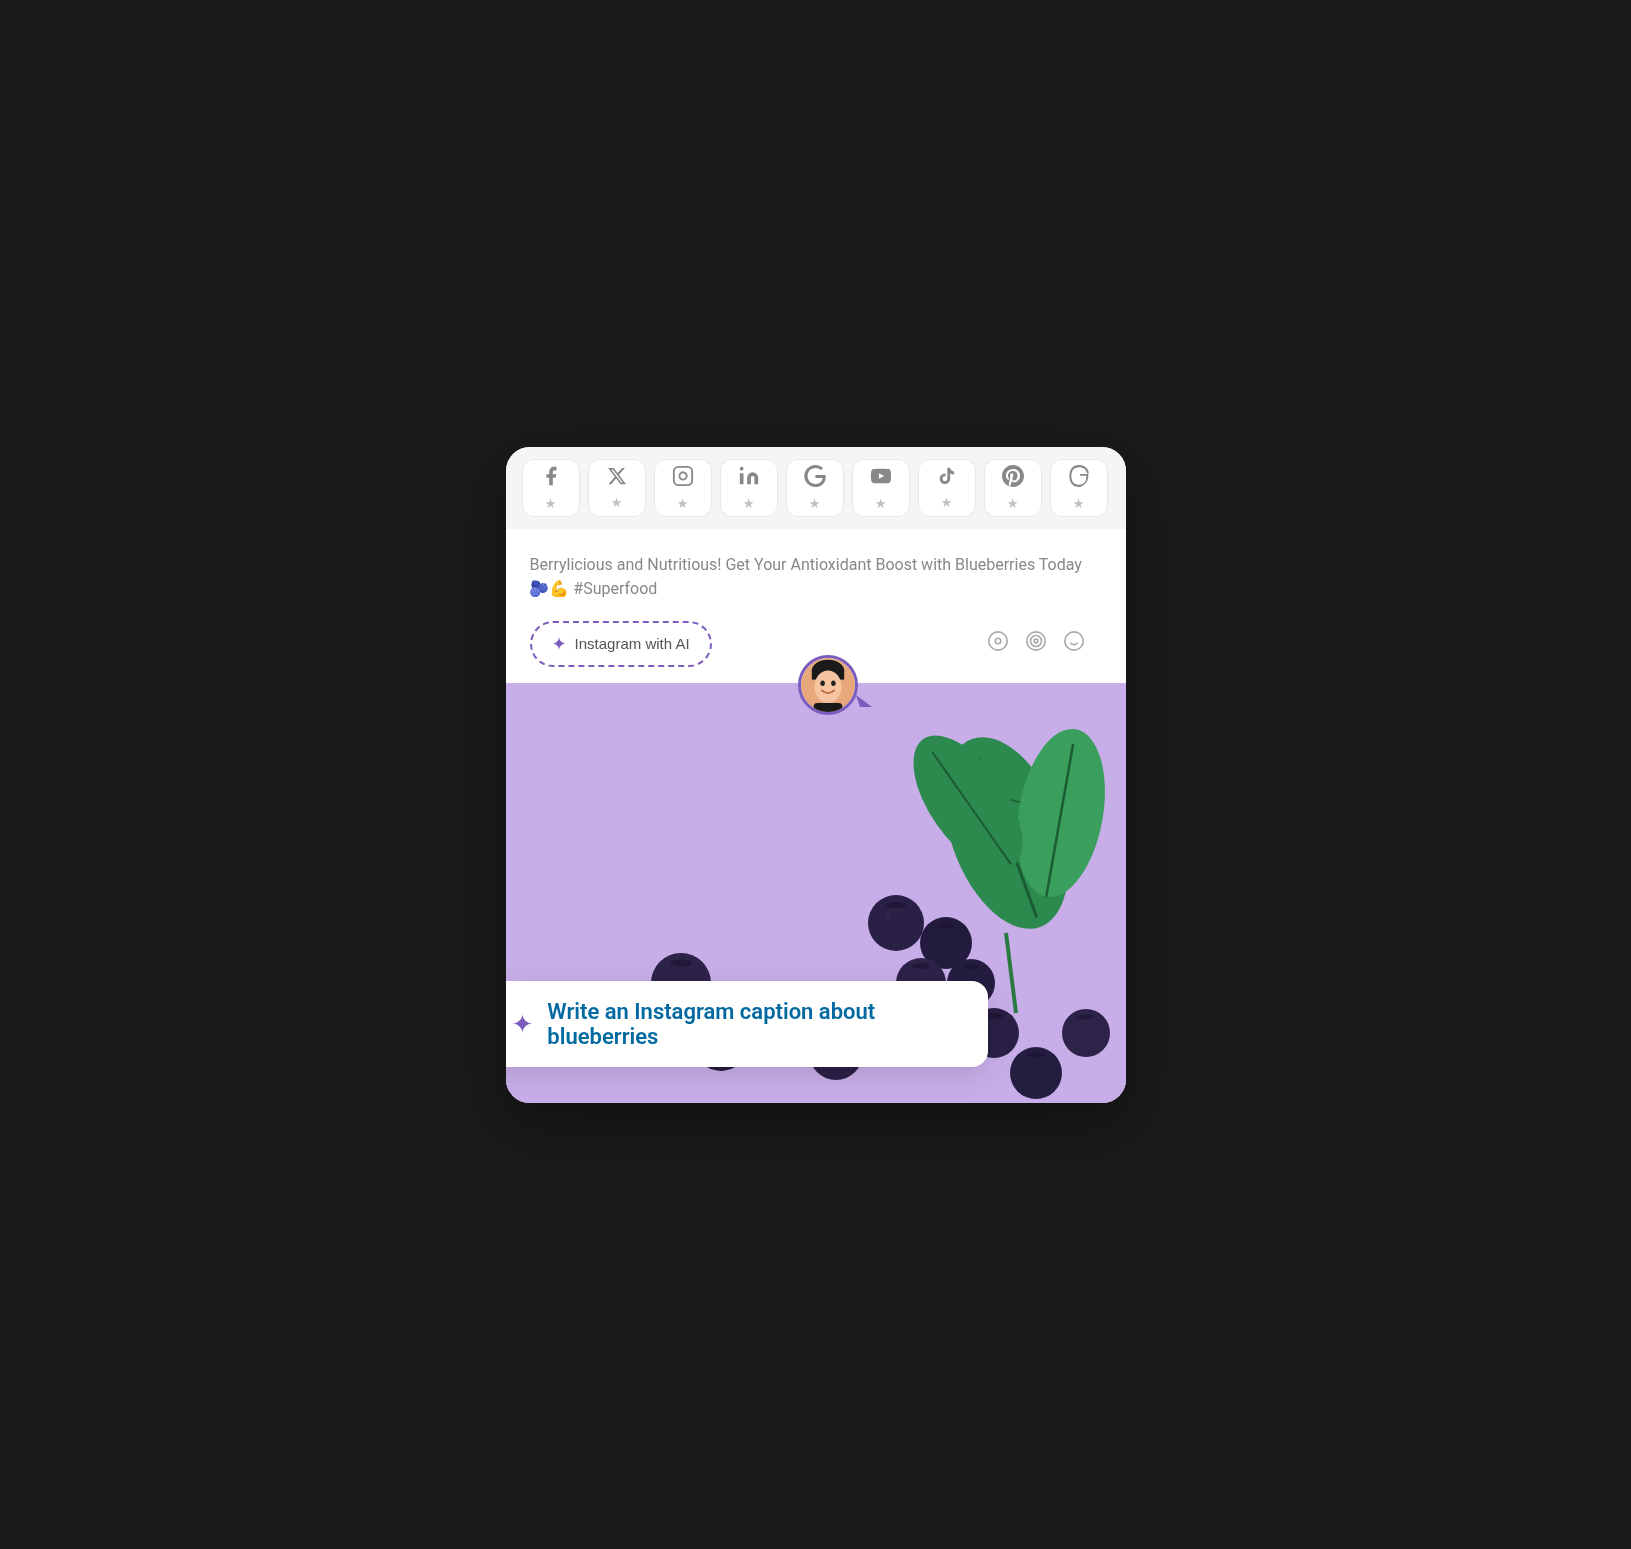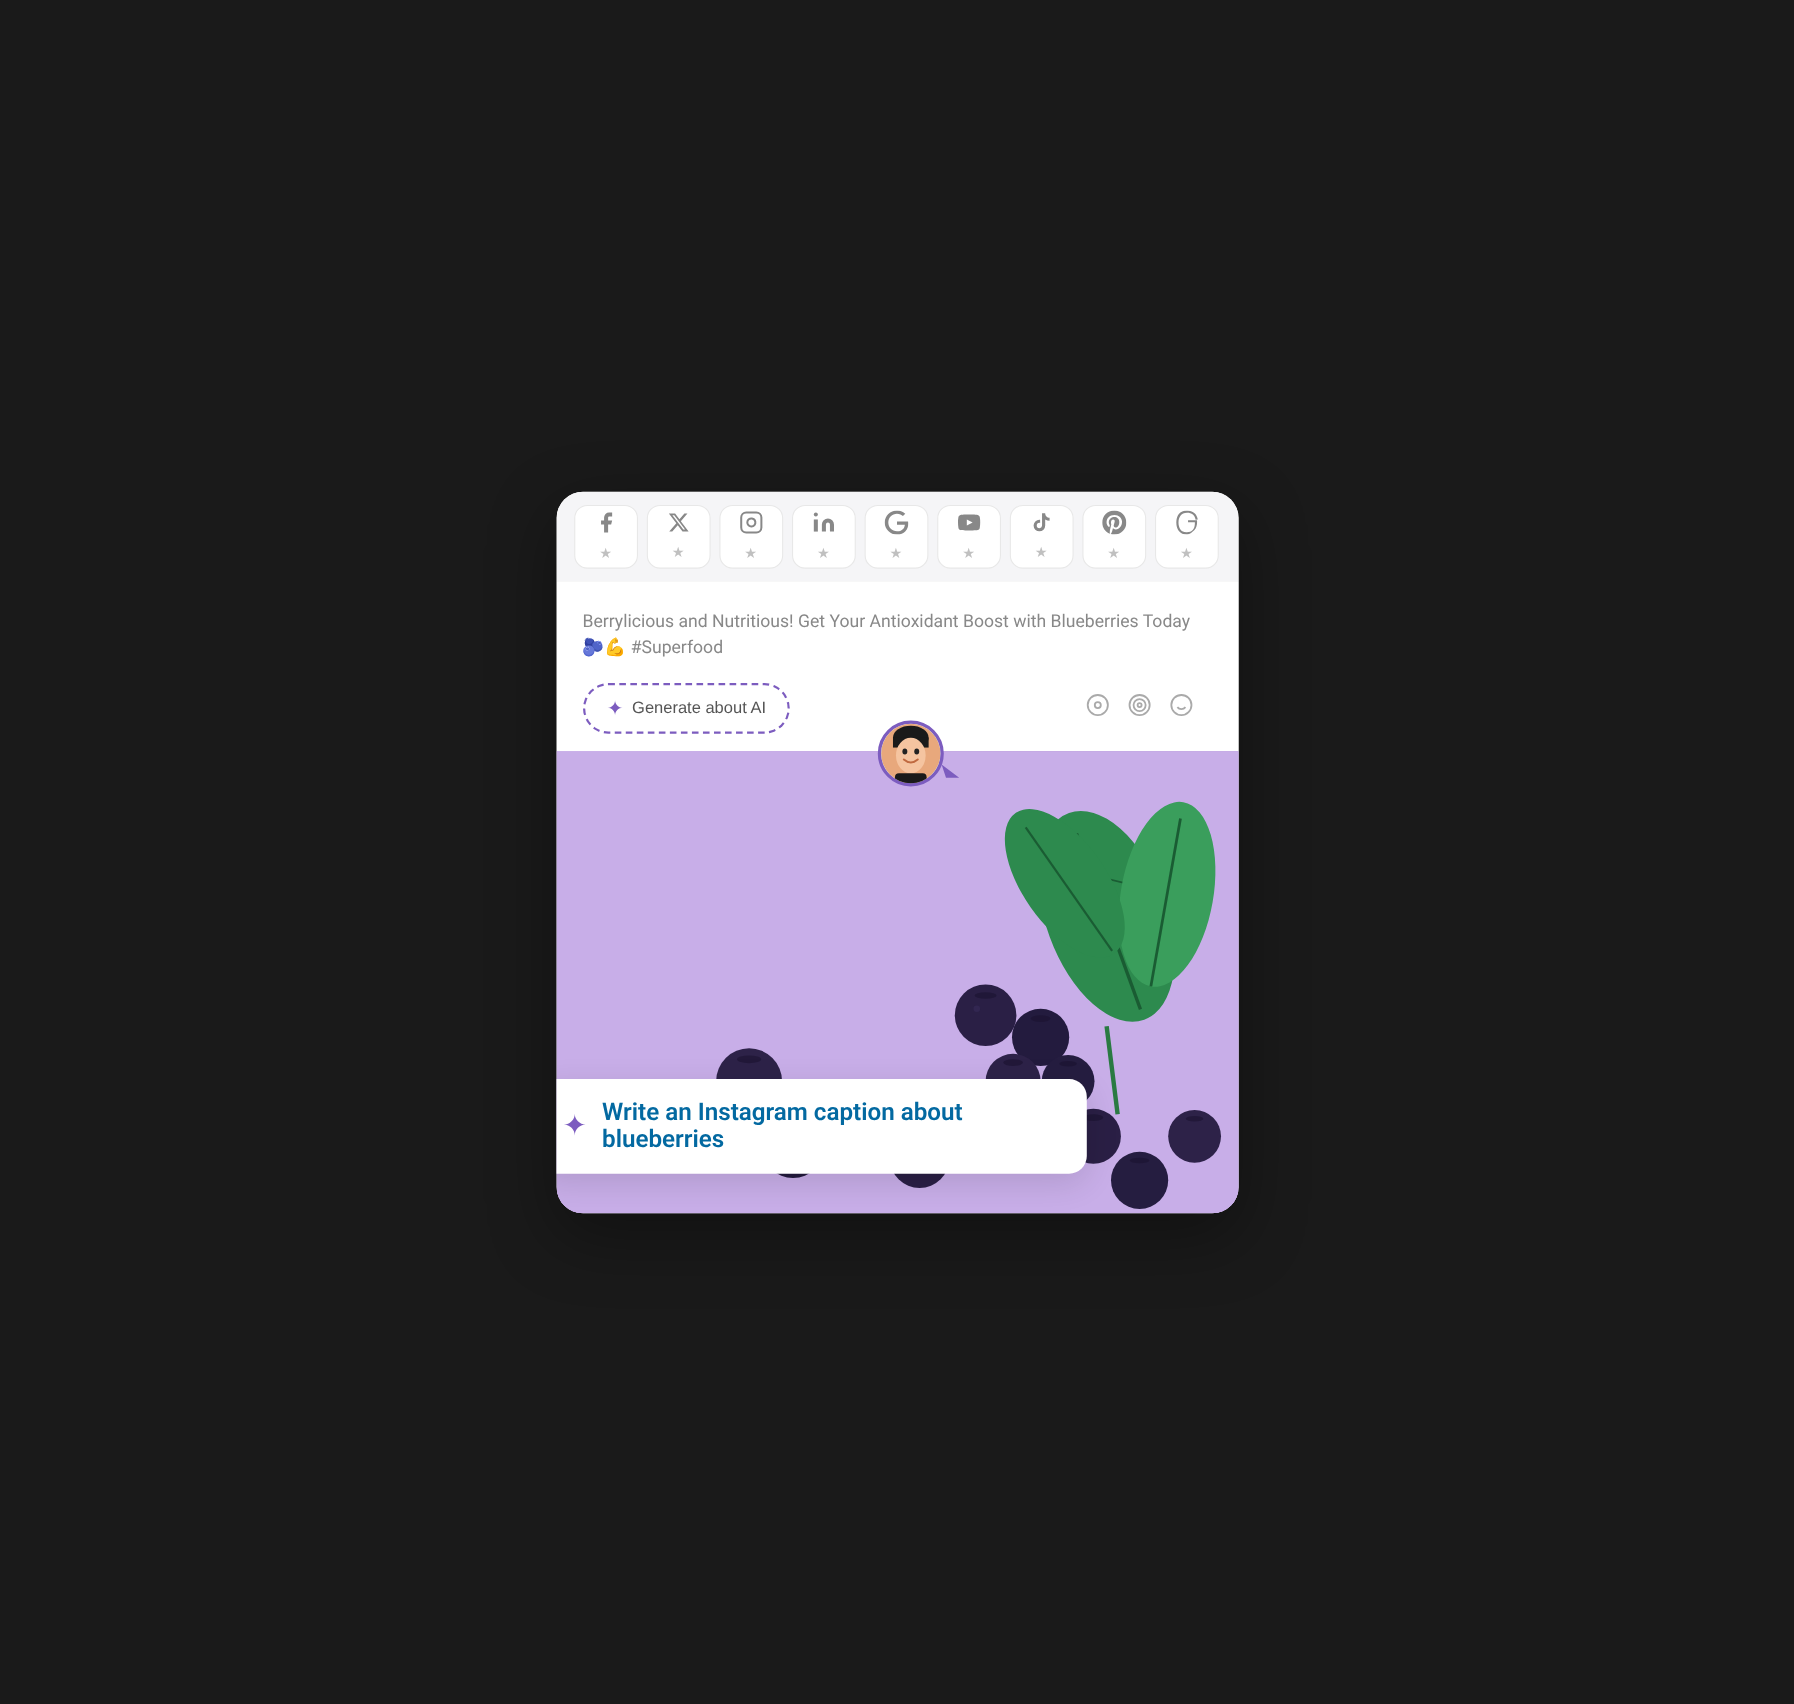--- a/index.html
+++ b/index.html
@@ -267,21 +267,21 @@
     </div>
 
   </div>
 
   <div class="content-area">
     <p class="caption-text">Berrylicious and Nutritious! Get Your Antioxidant Boost with Blueberries Today 🫐💪 #Superfood</p>
 
     <div class="bottom-toolbar">
       <button class="generate-btn">
         <span class="sparkle-icon">✦</span>
-        <span>Generate about AI</span>
+        <span>Instagram with AI</span>
       </button>
 
       <div class="toolbar-icons">
         <span class="toolbar-icon">
           <svg width="22" height="22" viewBox="0 0 24 24" fill="none" stroke="#aaa" stroke-width="1.8">
               <circle cx="12" cy="12" r="10"></circle>
               <circle cx="12" cy="12" r="3"></circle>
             </svg>
         </span>
         <span class="toolbar-icon">

